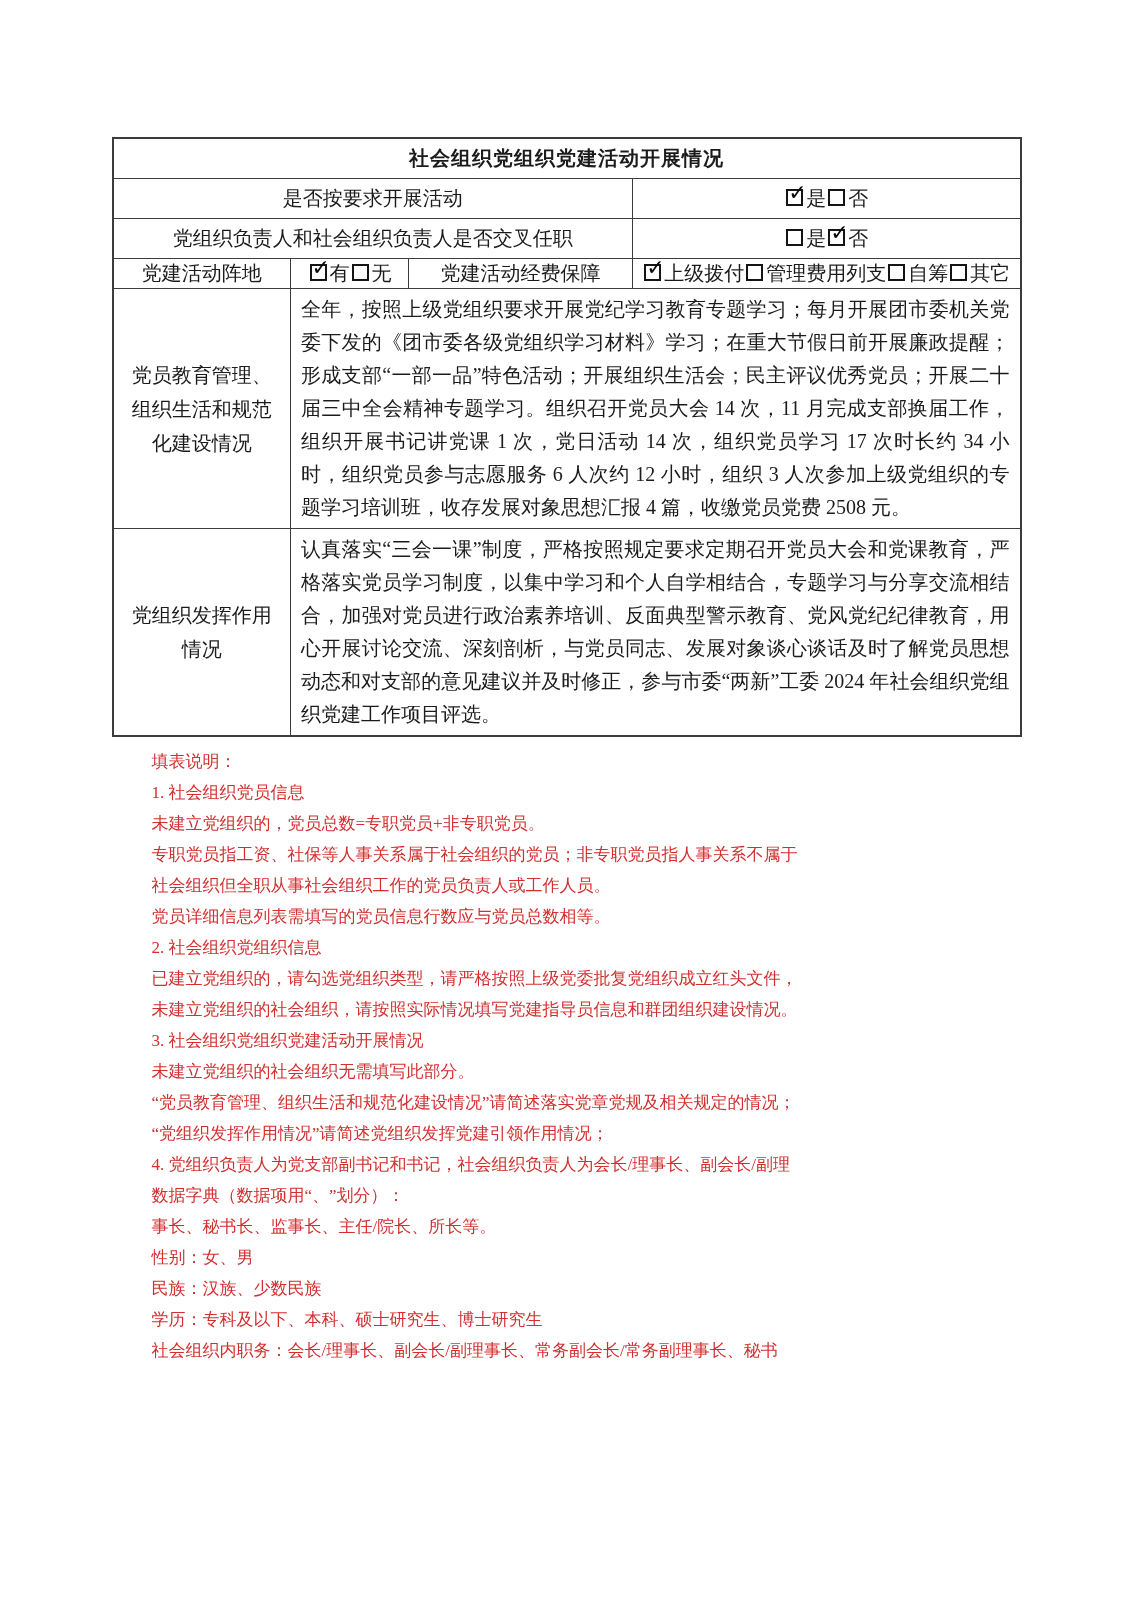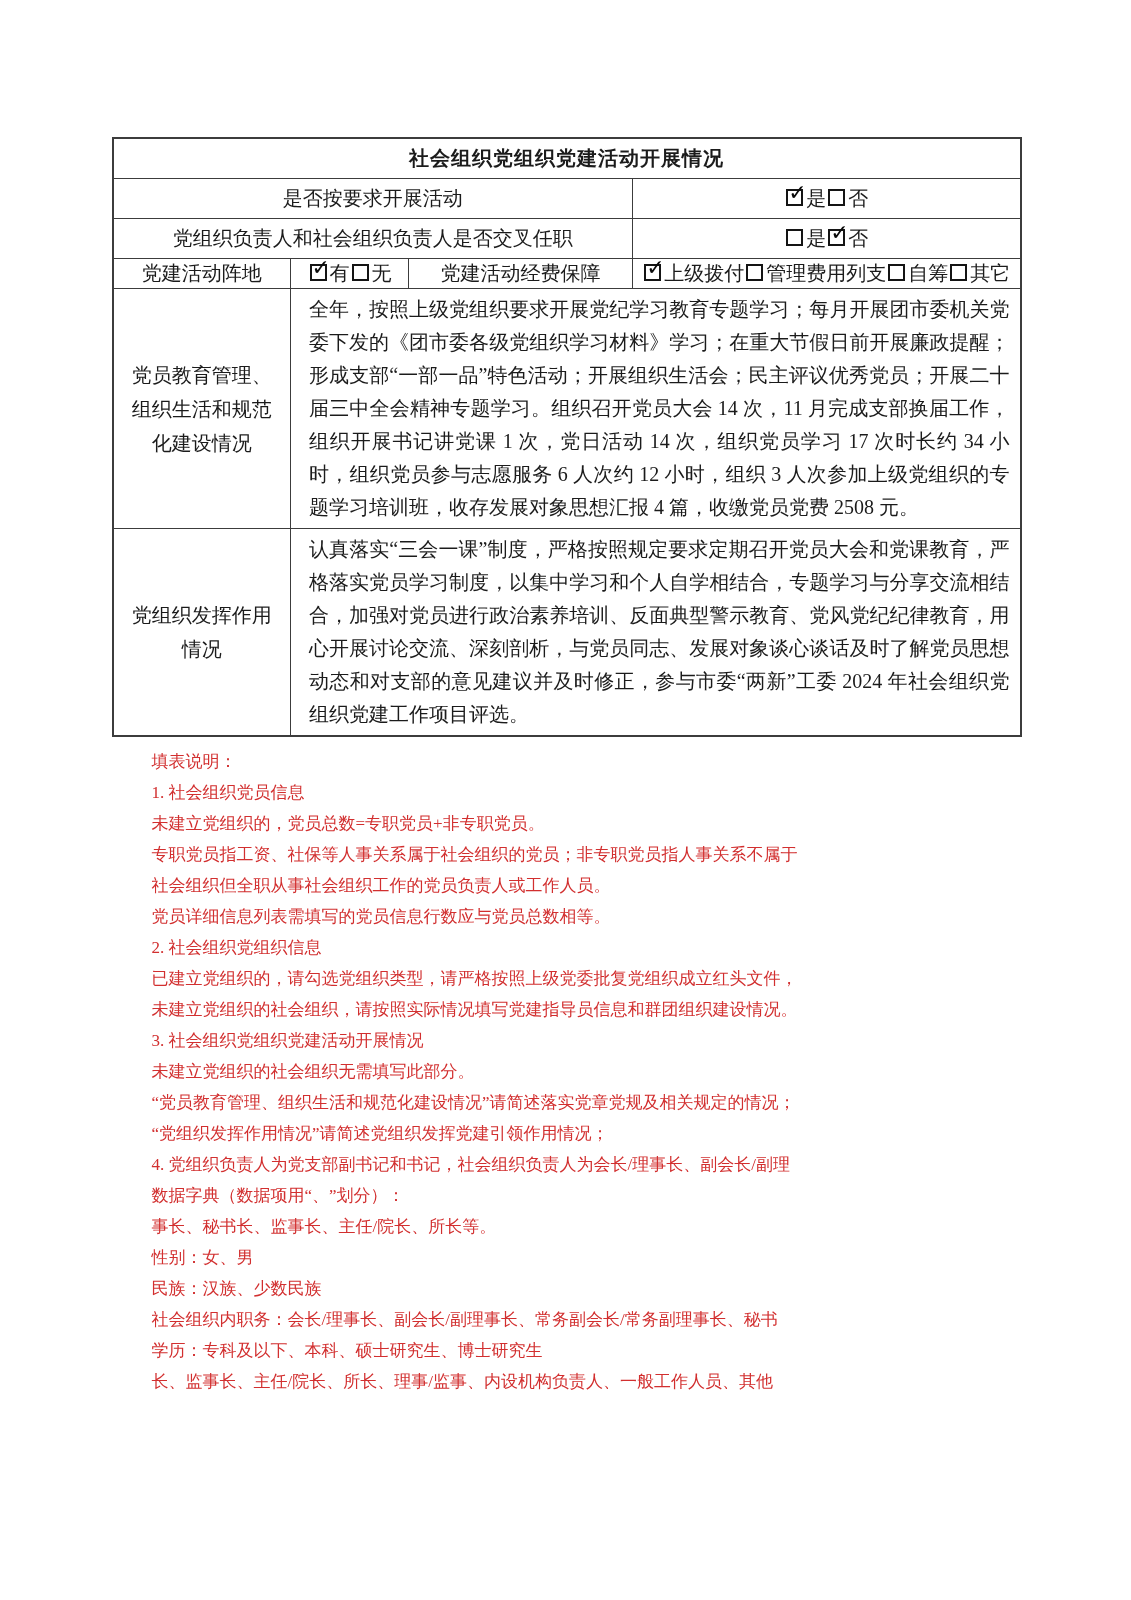--- a/index.html
+++ b/index.html
@@ -35,21 +35,21 @@
   td.label-cell{text-align:center;vertical-align:middle;padding:0 6px;}
   td.side-label-cell{
     text-align:center;vertical-align:middle;
     padding:12px 13px;line-height:34px;margin-left:7px;
   }
   td.options-cell{
     text-align:center;vertical-align:middle;white-space:nowrap;padding:0 2px;
   }
   td.content-cell{
     text-align:justify;text-justify:inter-ideograph;
-    line-height:33px;padding:4px 10px 4px 18px;vertical-align:middle;
+    line-height:33px;padding:4px 10px 4px 10px;vertical-align:middle;
   }
   
   .cb{
     display:inline-block;width:13px;height:13px;
     border:2px solid #141414;position:relative;
     vertical-align:-1px;margin:0 3px 0 2px;background:#fff;
   }
   .cb .ck{
     position:absolute;left:0px;top:-9px;
     font-family:"DejaVu Sans",sans-serif;
@@ -124,18 +124,17 @@
       <div class="note-line">未建立党组织的社会组织，请按照实际情况填写党建指导员信息和群团组织建设情况。</div>
       <div class="note-line">3. 社会组织党组织党建活动开展情况</div>
       <div class="note-line">未建立党组织的社会组织无需填写此部分。</div>
       <div class="note-line">“党员教育管理、组织生活和规范化建设情况”请简述落实党章党规及相关规定的情况；</div>
       <div class="note-line">“党组织发挥作用情况”请简述党组织发挥党建引领作用情况；</div>
       <div class="note-line">4. 党组织负责人为党支部副书记和书记，社会组织负责人为会长/理事长、副会长/副理</div>
       <div class="note-line">数据字典（数据项用“、”划分）：</div>
       <div class="note-line">事长、秘书长、监事长、主任/院长、所长等。</div>
       <div class="note-line">性别：女、男</div>
       <div class="note-line">民族：汉族、少数民族</div>
+      <div class="note-line">学历：专科及以下、本科、硕士研究生、博士研究生</div>
       <div class="note-line">社会组织内职务：会长/理事长、副会长/副理事长、常务副会长/常务副理事长、秘书</div>
-      <div class="note-line">学历：专科及以下、本科、硕士研究生、博士研究生</div>
-      <div class="note-line">长、监事长、主任/院长、所长、理事/监事、内设机构负责人、一般工作人员、其他</div>
     </div>
 
 </div>
 
 </body></html>

